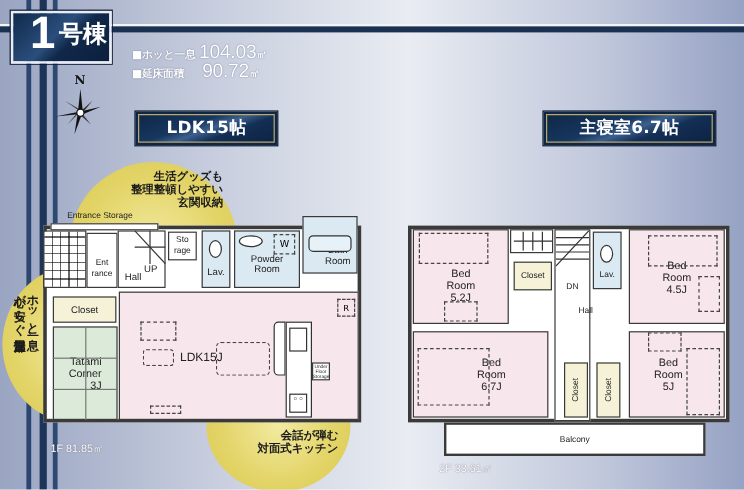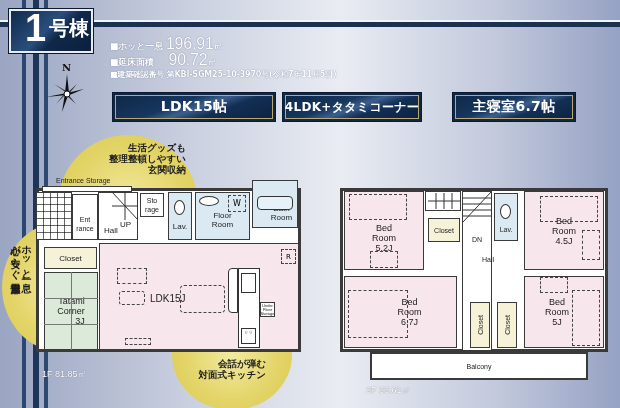--- a/index.html
+++ b/index.html
@@ -65,66 +65,59 @@
   <div class="hstripe-light" style="top:20px;height:2px;"></div>
   <div class="hstripe" style="top:22px;height:5px;"></div>
 
   <div class="badge-main">
     <span class="num">1</span>
     <span class="suf">号棟</span>
   </div>
 
   <div class="info" style="top:35px;">
     <span>■ホッと一息</span>
-    <span class="big">196.91</span><span class="unit">㎡</span>
+    <span class="big">104.03</span><span class="unit">㎡</span>
   </div>
   <div class="info" style="top:51px;">
     <span>■延床面積</span>
     <span class="big" style="margin-left:12px;">90.72</span><span class="unit">㎡</span>
-  </div>
-  <div class="info" style="top:69px;font-size:8px;">
-    <span>■建築確認番号</span>
-    <span>第KBI-SGM25-10-3970号(令和7年11月5日)</span>
   </div>
 
   <div class="compass">
     <span class="n">N</span>
     <svg width="44" height="52" viewBox="0 0 44 52" style="position:absolute;left:0;top:0;">
       <polygon points="27,12 29,31 25,31" fill="#111"></polygon>
       <polygon points="25,31 29,31 22,50" fill="#111"></polygon>
       <polygon points="27,31 6,35 27,33" fill="#111"></polygon>
       <polygon points="27,31 44,27 27,34" fill="#111"></polygon>
       <polygon points="27,31 14,22 28,30" fill="#333"></polygon>
       <polygon points="27,31 36,42 26,33" fill="#333"></polygon>
       <polygon points="27,31 37,22 28,33" fill="#333"></polygon>
       <polygon points="27,31 16,42 26,30" fill="#333"></polygon>
       <circle cx="27" cy="32" r="3" fill="#fff" stroke="#111" stroke-width="1"></circle>
     </svg>
   </div>
 
-  <div class="feat" style="left:112px;width:164px;">
+  <div class="feat" style="left:112px;width:120px;">
     <span>LDK15帖</span>
   </div>
-  <div class="feat" style="left:282px;width:140px;font-size:12px;">
-    <span>4LDK+タタミコーナー</span>
-  </div>
-  <div class="feat" style="left:452px;width:124px;">
+  <div class="feat" style="left:452px;width:145px;">
     <span>主寝室6.7帖</span>
   </div>
 
   <div class="circle-yellow" style="left:58px;top:135px;width:140px;height:140px;"></div>
   <div class="circle-yellow" style="left:2px;top:222px;width:120px;height:130px;"></div>
   <div class="circle-yellow" style="left:172px;top:300px;width:120px;height:110px;"></div>
 
   <div class="callout" style="left:66px;top:142px;width:120px;white-space:pre;">生活グッズも
 整理整頓しやすい
 玄関収納</div>
   <div class="vtext" style="left:10px;top:238px;height:90px;white-space:pre;">ホッと一息、
 心が安らぐ畳部屋</div>
-  <div class="callout" style="left:166px;top:358px;width:100px;white-space:pre;">会話が弾む
+  <div class="callout" style="left:182px;top:358px;width:100px;white-space:pre;">会話が弾む
 対面式キッチン</div>
 
   <div class="plan" style="left:36px;top:188px;width:265px;height:164px;"></div>
 
   <div class="room white" style="left:42px;top:186px;width:90px;height:6px;border-width:1px;"></div>
   <div class="lbl" style="left:56px;top:176px;font-size:7px;">Entrance Storage</div>
 
   <div class="room white" style="left:36px;top:192px;width:36px;height:48px;background:repeating-linear-gradient(0deg,#fff 0 6px,#666 6px 7px),repeating-linear-gradient(90deg,#fff 0 6px,#666 6px 7px);background-blend-mode:multiply;"></div>
   <div class="room white" style="left:72px;top:194px;width:26px;height:46px;white-space:pre;font-size:7px;padding-top:14px;">
     <span>Ent
@@ -144,21 +137,21 @@
     <span>Sto
 rage</span>
   </div>
 
   <div class="room blue" style="left:168px;top:192px;width:24px;height:48px;align-items:flex-end;padding-bottom:8px;">
     <span>Lav.</span>
   </div>
   <div style="position:absolute;left:174px;top:200px;width:11px;height:15px;border:1px solid #333;border-radius:50%;background:#fff;"></div>
 
   <div class="room blue" style="left:195px;top:192px;width:55px;height:48px;white-space:pre;padding-top:8px;">
-    <span>Floor
+    <span>Powder
 Room</span>
   </div>
   <div style="position:absolute;left:199px;top:196px;width:20px;height:10px;border:1px solid #333;border-radius:50%;background:#fff;"></div>
   <div class="dash" style="left:228px;top:195px;width:18px;height:17px;display:flex;align-items:center;justify-content:center;font-size:8px;">
     <span>W</span>
   </div>
 
   <div class="room blue" style="left:252px;top:180px;width:46px;height:48px;white-space:pre;padding-top:18px;padding-left:13px;">
     <span>Bath
 Room</span>

